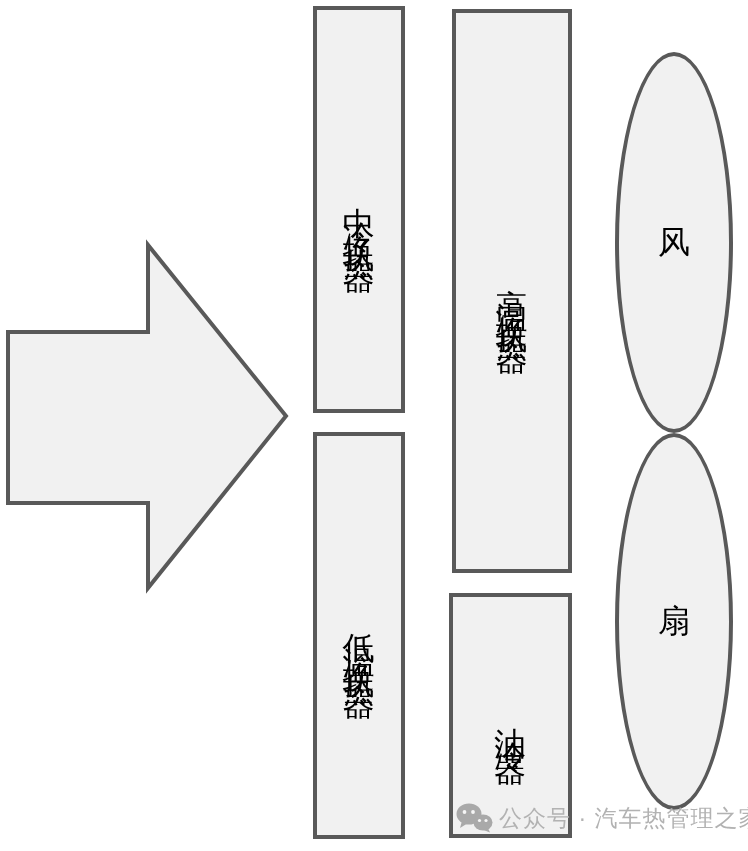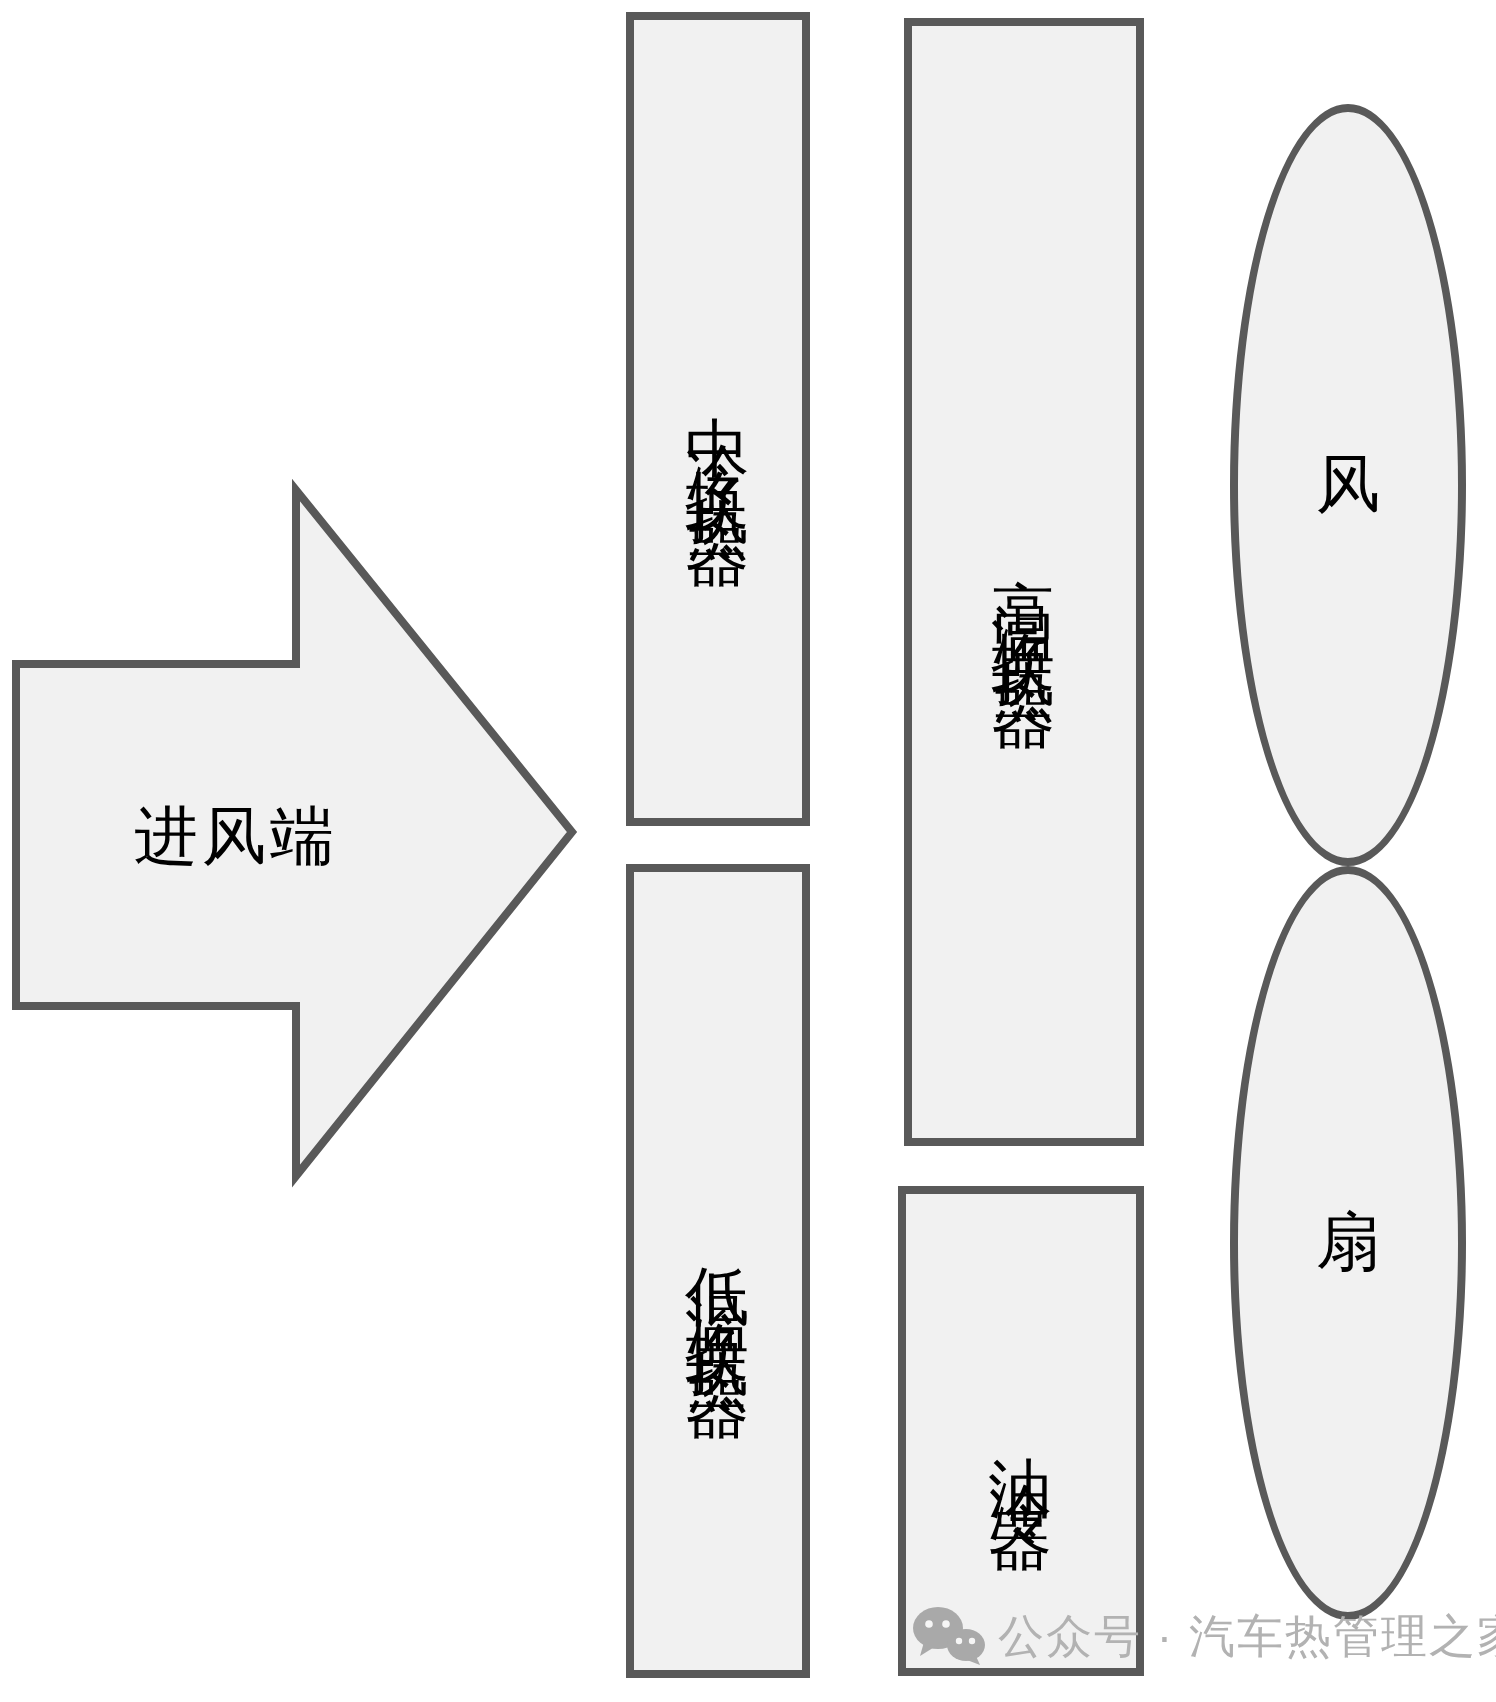--- a/index.html
+++ b/index.html
@@ -73,21 +73,20 @@
   }
 </style>
 </head>
 <body>
 
 <div class="canvas">
 
   <svg class="arrow-svg" viewBox="0 0 748 851" xmlns="http://www.w3.org/2000/svg">
     <polygon points="8,332 148,332 148,245 286,416 148,588 148,503 8,503" fill="#f1f1f1" stroke="#595959" stroke-width="4" stroke-linejoin="miter"></polygon>
   </svg>
-  <div class="arrow-label">进风端</div>
 
   <div class="box box-intercooler">
     <span class="vlabel">中冷换热器</span>
   </div>
 
   <div class="box box-lowtemp">
     <span class="vlabel">低温换热器</span>
   </div>
 
   <div class="box box-hightemp">

